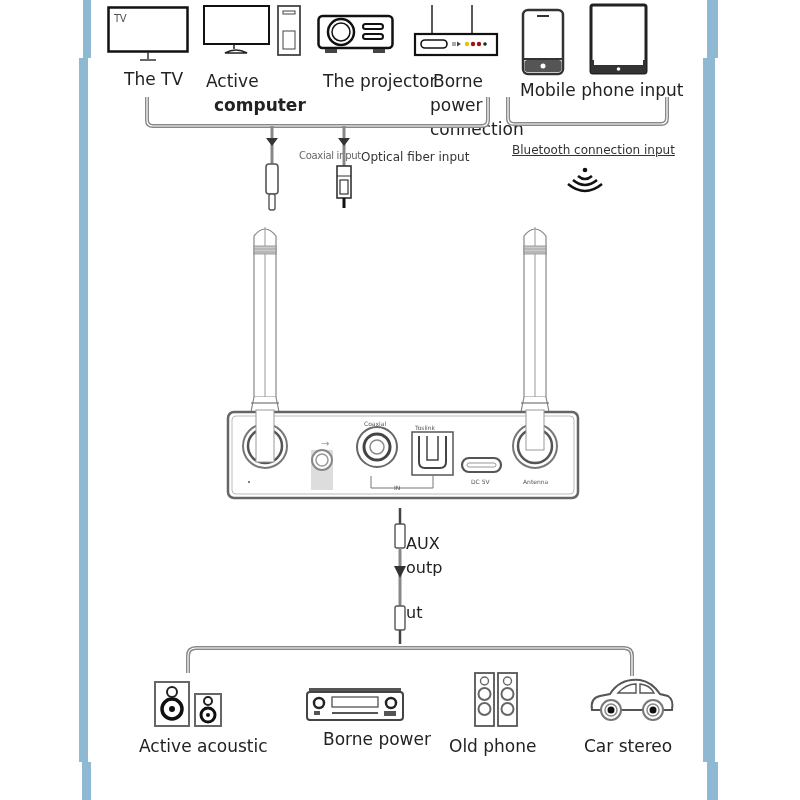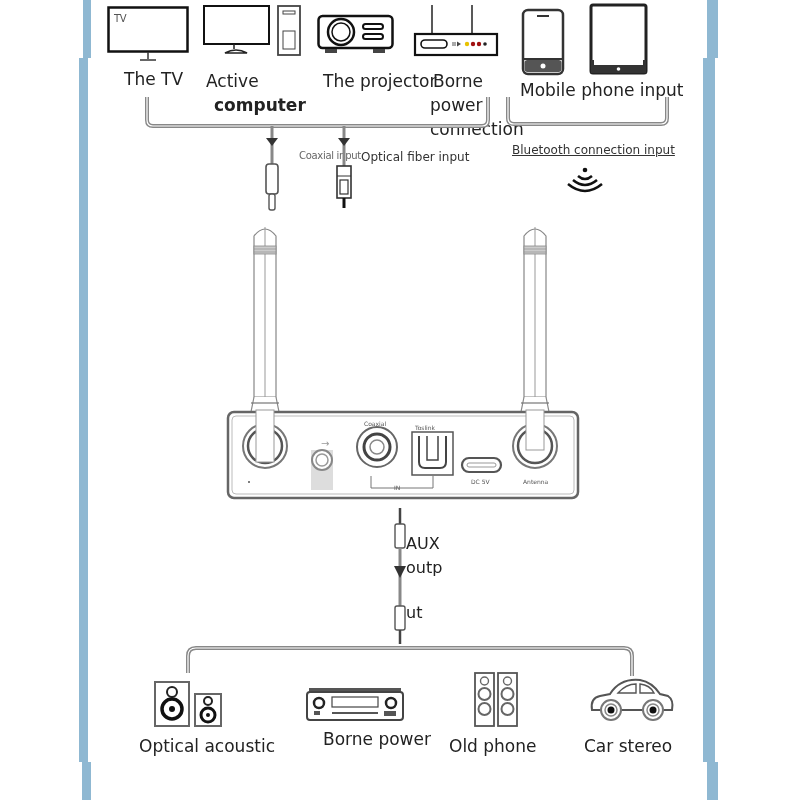--- a/index.html
+++ b/index.html
@@ -191,21 +191,21 @@
 <svg style="left:153px;top:680px;" width="72" height="50">
   <rect x="2" y="2" width="34" height="44" fill="#fff" stroke="#666" stroke-width="2"></rect>
   <circle cx="19" cy="12" r="5" fill="#fff" stroke="#222" stroke-width="2"></circle>
   <circle cx="19" cy="29" r="10" fill="#fff" stroke="#111" stroke-width="3.5"></circle>
   <circle cx="19" cy="29" r="3" fill="#111"></circle>
   <rect x="42" y="14" width="26" height="32" fill="#fff" stroke="#666" stroke-width="2"></rect>
   <circle cx="55" cy="21" r="4" fill="#fff" stroke="#222" stroke-width="2"></circle>
   <circle cx="55" cy="35" r="7" fill="#fff" stroke="#111" stroke-width="3"></circle>
   <circle cx="55" cy="35" r="2" fill="#111"></circle>
 </svg>
-<span class="lbl" style="left:139px;top:735px;">Optical acoustic</span>
+<span class="lbl" style="left:139px;top:735px;">Active acoustic</span>
 
 <svg style="left:306px;top:688px;" width="98" height="36">
   <rect x="3" y="0" width="92" height="4" fill="#555"></rect>
   <rect x="1" y="4" width="96" height="28" rx="3" fill="#fff" stroke="#444" stroke-width="2"></rect>
   <circle cx="13" cy="15" r="5" fill="#fff" stroke="#222" stroke-width="2.5"></circle>
   <circle cx="85" cy="15" r="5" fill="#fff" stroke="#222" stroke-width="2.5"></circle>
   <rect x="26" y="9" width="46" height="10" fill="#fff" stroke="#444" stroke-width="1.2"></rect>
   <line x1="26" y1="25" x2="72" y2="25" stroke="#555" stroke-width="2"></line>
   <rect x="8" y="23" width="6" height="4" fill="#555"></rect>
   <rect x="78" y="23" width="12" height="5" fill="#555"></rect>

